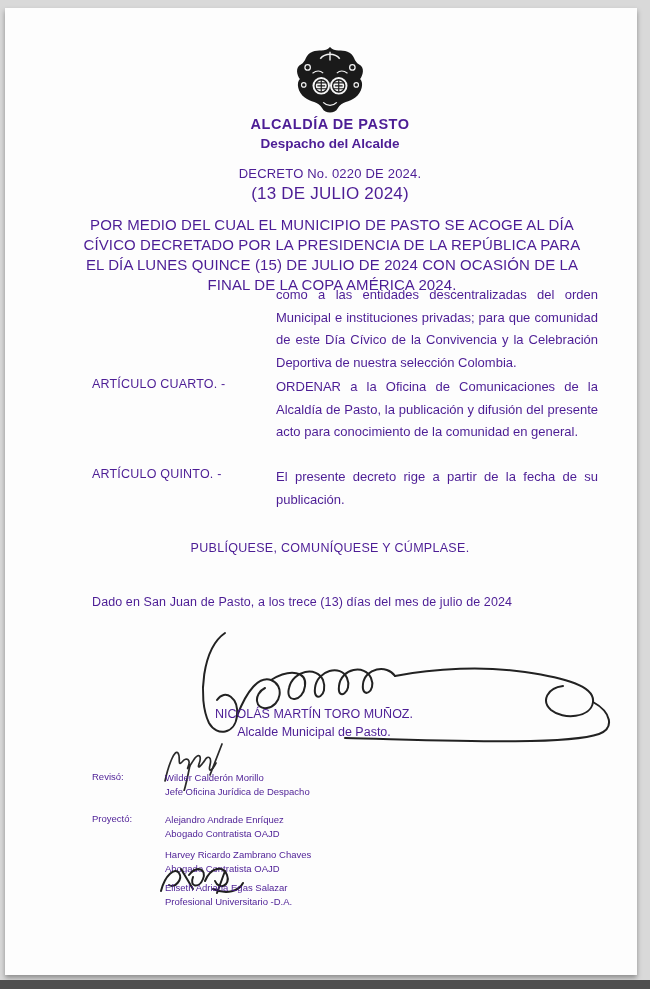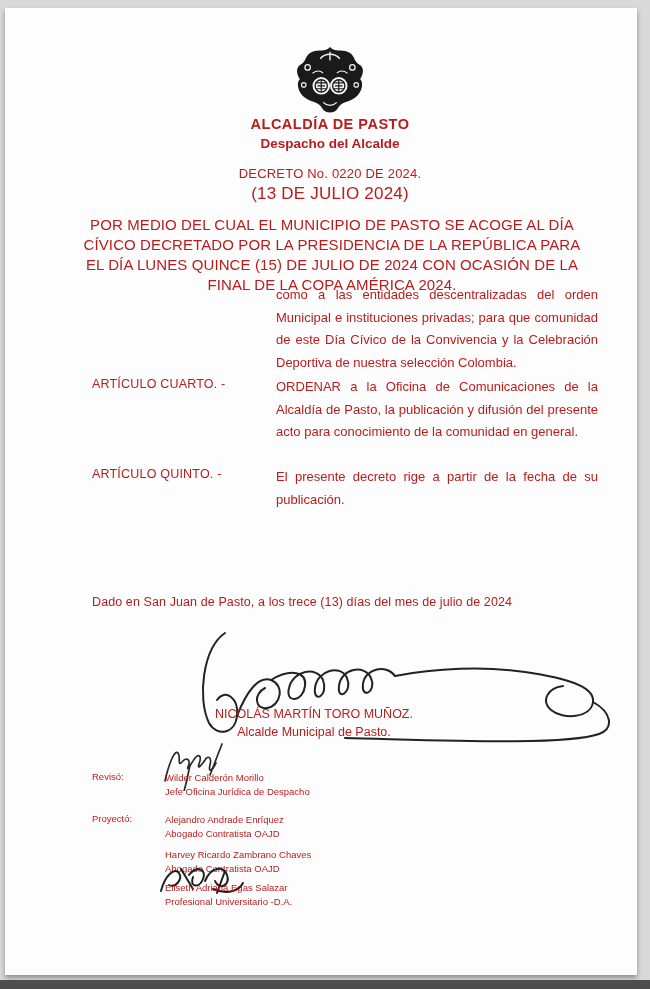--- a/index.html
+++ b/index.html
@@ -1,18 +1,18 @@
 <!DOCTYPE html>
 <html><head>
 <meta charset="utf-8">
 <style>
   html,body{margin:0;padding:0;}
   body{background:#d9d9d9;}
   .canvas{position:relative;width:650px;height:989px;background:#d9d9d9;overflow:hidden;
-          font-family:"Liberation Sans", sans-serif;color:#b91c1c;}
+          font-family:"Liberation Sans", sans-serif;color:#4c1d95;}
   .page{position:absolute;left:5px;top:8px;width:632px;height:967px;background:#fdfdfd;
         box-shadow:0 3px 5px rgba(0,0,0,0.35);}
   .bottom-bar{position:absolute;left:0;bottom:0;width:650px;height:9px;background:#4e4e4e;}
   
   .crest{position:absolute;left:287px;top:38px;width:76px;height:70px;}
   .header-wrap{position:absolute;top:108px;left:0;width:632px;padding-left:18px;
                box-sizing:border-box;text-align:center;}
   .inst{font-weight:bold;font-size:14.5px;letter-spacing:0.5px;}
   .office{font-weight:bold;font-size:13.5px;margin-top:4px;}
   .decree-no{font-size:13px;margin-top:15px;letter-spacing:0.2px;}
@@ -72,20 +72,21 @@
     <div class="title">POR MEDIO DEL CUAL EL MUNICIPIO DE PASTO SE ACOGE AL DÍA CÍVICO DECRETADO POR LA PRESIDENCIA DE LA REPÚBLICA PARA EL DÍA LUNES QUINCE (15) DE JULIO DE 2024 CON OCASIÓN DE LA FINAL DE LA COPA AMÉRICA 2024.</div>
 
     <div class="col-text" style="top:276px;">como a las entidades descentralizadas del orden Municipal e instituciones privadas; para que comunidad de este Día Cívico de la Convivencia y la Celebración Deportiva de nuestra selección Colombia.</div>
 
     <div class="col-label" style="top:369px;">ARTÍCULO CUARTO. -</div>
     <div class="col-text" style="top:368px;">ORDENAR a la Oficina de Comunicaciones de la Alcaldía de Pasto, la publicación y difusión del presente acto para conocimiento de la comunidad en general.</div>
 
     <div class="col-label" style="top:459px;">ARTÍCULO QUINTO. -</div>
     <div class="col-text" style="top:458px;">El presente decreto rige a partir de la fecha de su publicación.</div>
 
+    <div class="closing">PUBLÍQUESE, COMUNÍQUESE Y CÚMPLASE.</div>
 
     <div class="place-date">Dado en San Juan de Pasto, a los trece (13) días del mes de julio de 2024</div>
 
     <svg class="sig-main" viewBox="0 0 424 134">
       <g fill="none" stroke="#222" stroke-width="2" stroke-linecap="round">
         <path d="M30,15 C8,30 2,80 14,105 C22,119 40,116 42,98 C44,80 30,70 22,82"></path>
         <path d="M42,98 C52,72 64,58 76,62 C90,67 86,88 72,90 C60,92 58,76 70,70"></path>
         <path d="M76,62 C96,50 112,54 110,68 C108,84 90,86 94,70 C98,52 122,48 128,62 C134,78 118,86 120,70 C122,52 146,46 152,60 C158,74 142,84 144,68 C146,50 170,46 176,60 C182,74 166,82 168,66 C170,50 192,46 200,58"></path>
         <path d="M200,58 C240,50 290,48 330,54 C370,60 400,68 398,84 C396,100 368,102 356,92 C346,83 352,70 368,68"></path>
         <path d="M398,84 C416,94 420,110 404,116 C370,128 240,122 150,120"></path>

